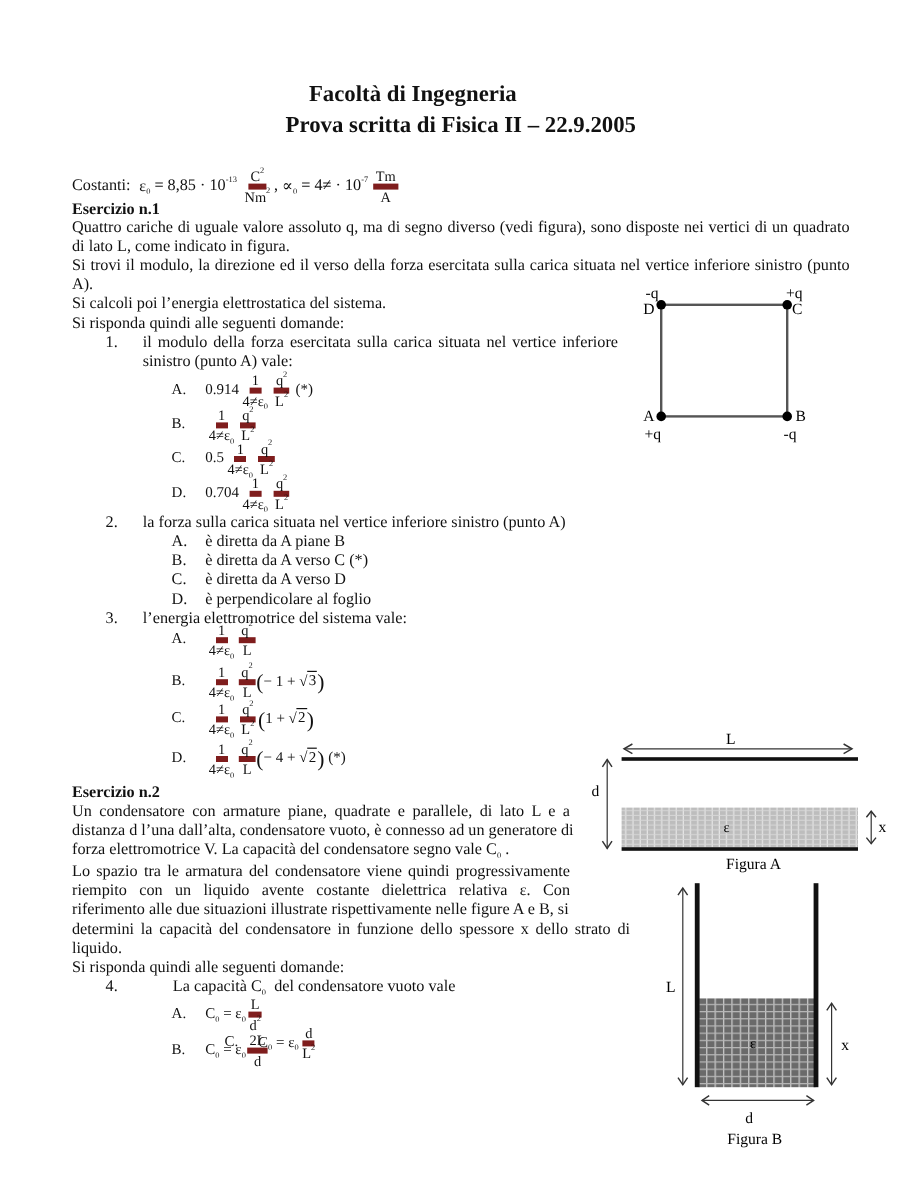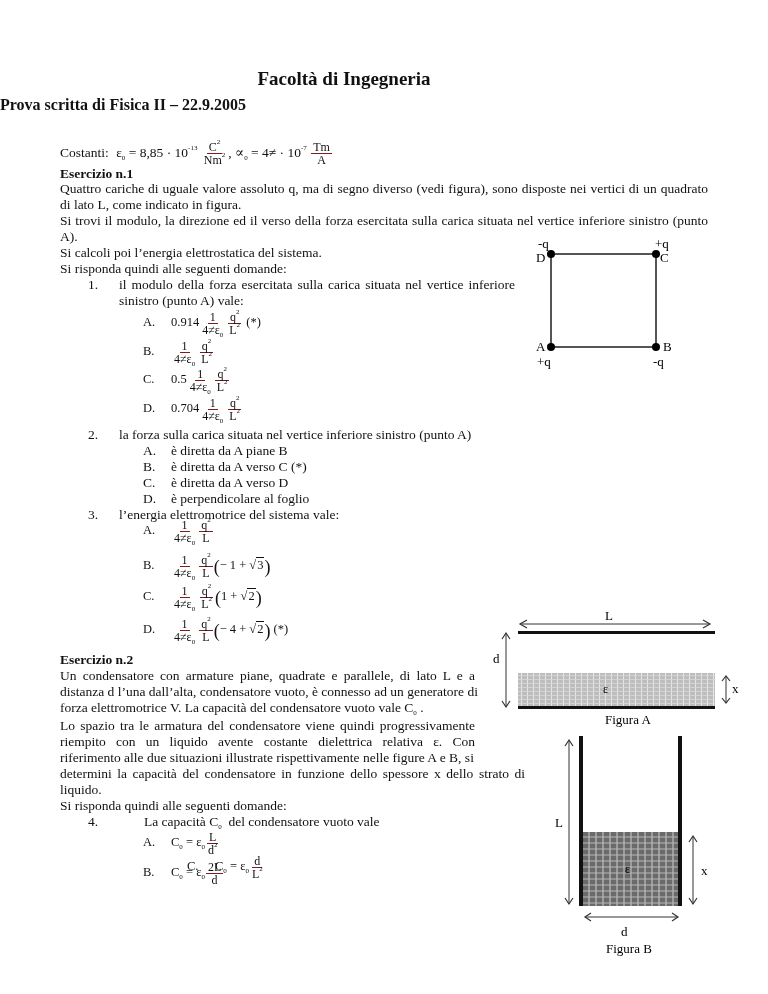--- a/index.html
+++ b/index.html
@@ -1,25 +1,25 @@
 <!DOCTYPE html>
 <html><head>
 <meta charset="utf-8">
 <style>
   html, body { margin:0; padding:0; background:#fff; }
   body { width:768px; height:994px; position:relative; overflow:hidden;
          font-family:"Liberation Serif","DejaVu Serif",serif; color:#111; font-size:13.5px; line-height:16px; }
   .abs { position:absolute; }
   .title1 { left:0; width:688px; top:71px; text-align:center; font-weight:bold; font-size:19px; }
-  .title2 { left:0; width:768px; top:97px; text-align:left; font-weight:bold; font-size:16px; }
+  .title2 { left:0; width:768px; top:97px; text-align:center; font-weight:bold; font-size:19px; }
   .line { position:absolute; left:60px; white-space:nowrap; }
   .just { position:absolute; left:60px; width:648px; text-align:justify; text-align-last:left; white-space:normal; }
   .bold { font-weight:bold; }
   .frac { display:inline-flex; flex-direction:column; align-items:center; vertical-align:middle; font-size:12px; line-height:12px; margin:0 1px; }
-  .frac .n { border-bottom:1px solid #7f1d1d; padding:0 2px; }
+  .frac .n { border-bottom:5px solid #7f1d1d; padding:0 2px; }
   .frac .nb { padding:0 2px; }
   sup { font-size:7px; vertical-align:7px; line-height:0; }
   sub { font-size:7px; vertical-align:-3px; line-height:0; }
   .opt { position:absolute; white-space:nowrap; font-size:12.5px; }
   .lbl { display:inline-block; width:28px; }
   .paren { font-size:18px; vertical-align:middle; }
   .sqrt { border-top:1px solid #111; padding:0 1px; }
   svg text { font-family:"Liberation Serif","DejaVu Serif",serif; }
 </style>
 </head>
@@ -150,21 +150,21 @@
   <text x="140" y="37" font-size="13">C</text>
   <text x="16" y="126" font-size="13">A</text>
   <text x="17" y="141" font-size="13">+q</text>
   <text x="143" y="126" font-size="13">B</text>
   <text x="133" y="141" font-size="13">-q</text>
 </svg>
 
 <div class="line bold" style="top:652px;">Esercizio n.2</div>
 <div class="abs" style="top:668px; left:60px; width:415px; text-align:justify; text-align-last:justify; white-space:nowrap;">Un condensatore con armature piane, quadrate e parallele, di lato L e a</div>
 <div class="abs" style="top:684px; left:60px; width:415px; text-align:justify; text-align-last:justify; white-space:nowrap;">distanza d l’una dall’alta, condensatore vuoto, è connesso ad un generatore di</div>
-<div class="line" style="top:700px;"><span>forza elettromotrice V. La capacità del condensatore vuoto vale C</span><sub>0</sub> .</div>
+<div class="line" style="top:700px;"><span>forza elettromotrice V. La capacità del condensatore segno vale C</span><sub>0</sub> .</div>
 <div class="abs" style="top:718px; left:60px; width:415px; text-align:justify; text-align-last:justify; white-space:nowrap;">Lo spazio tra le armatura del condensatore viene quindi progressivamente</div>
 <div class="abs" style="top:734px; left:60px; width:415px; text-align:justify; text-align-last:justify; white-space:nowrap;">riempito con un liquido avente costante dielettrica relativa ε. Con</div>
 <div class="line" style="top:750px;">riferimento alle due situazioni illustrate rispettivamente nelle figure A e B, si</div>
 <div class="abs" style="top:766px; left:60px; width:465px; text-align:justify; text-align-last:justify; white-space:nowrap;">determini la capacità del condensatore in funzione dello spessore x dello strato di</div>
 <div class="line" style="top:782px;">liquido.</div>
 <div class="line" style="top:798px;">Si risponda quindi alle seguenti domande:</div>
 
 <div class="line" style="top:814px; left:88px;">4.</div>
 <div class="line" style="top:814px; left:119px;margin-left:25px;"><span>La capacità C</span><sub>0</sub>&nbsp; <span>del condensatore vuoto vale</span></div>
 

